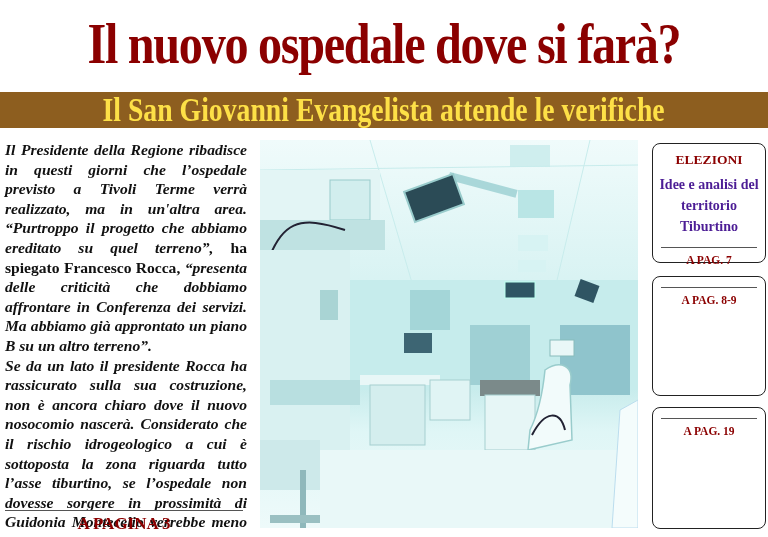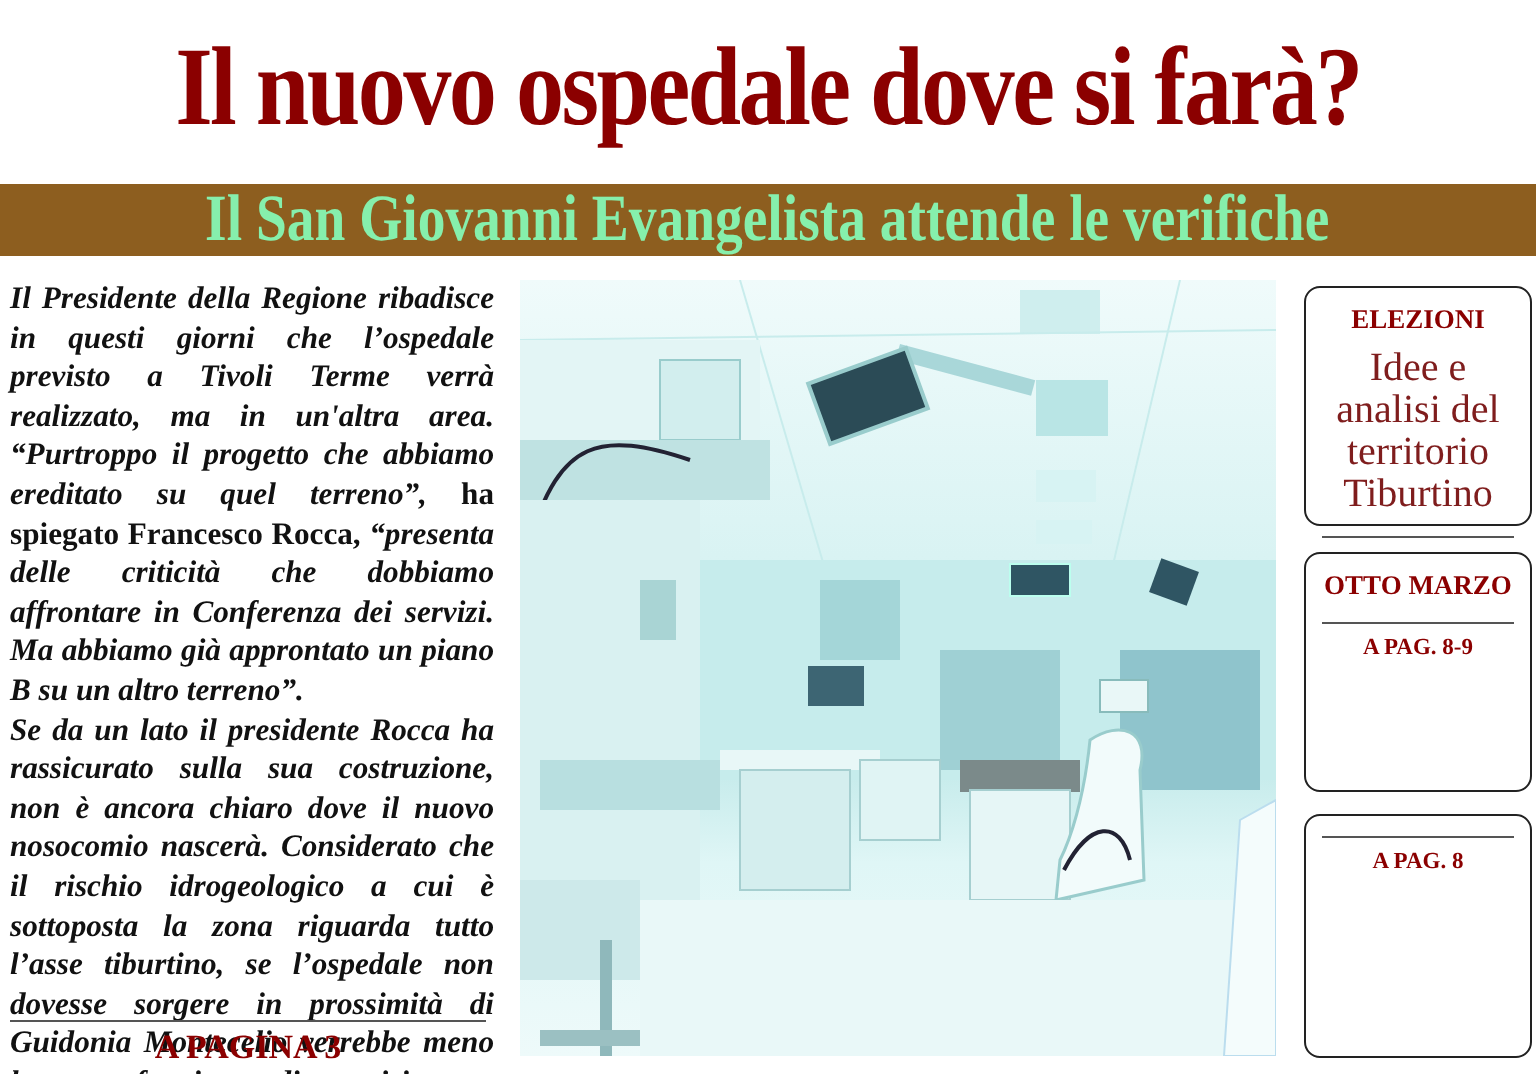--- a/index.html
+++ b/index.html
@@ -6,21 +6,21 @@
   body { width:768px; height:537px; position:relative; overflow:hidden; font-family:"Liberation Serif", serif; }
   .headline {
     position:absolute; left:0; top:14px; width:768px; text-align:center;
     color:#8b0000; font-family:"Liberation Serif", serif; font-weight:bold;
     font-size:56px; line-height:60px; letter-spacing:-1.5px;
     transform:scaleX(0.86); transform-origin:center;
     white-space:nowrap;
   }
   .band {
     position:absolute; left:0; top:92px; width:768px; height:36px;
-    background:#8d5e1f; color:#86efac; text-align:center;
+    background:#8d5e1f; color:#fde047; text-align:center;
     font-weight:bold; font-size:33px; line-height:36px; white-space:nowrap;
   }
   .band span { display:inline-block; transform:scaleX(0.84); transform-origin:center; }
   .article {
     position:absolute; left:5px; top:140px; width:242px;
     font-size:15.6px; line-height:19.6px; color:#111; text-align:justify;
     font-weight:bold;
   }
   .article p { margin:0; }
   .article .it { font-style:italic; }
@@ -32,21 +32,21 @@
   }
   .photo {
     position:absolute; left:260px; top:140px; width:378px; height:388px; overflow:hidden;
     background:linear-gradient(180deg,#f0fbfb 0%,#d6f2f2 40%,#bfe8e8 60%,#dff6f6 75%,#eefafa 100%);
   }
   .box {
     position:absolute; left:652px; width:112px; border:1.5px solid #222; border-radius:8px;
     background:#fff; text-align:center;
   }
   .box .kicker { color:#8b0000; font-weight:bold; font-size:13.5px; margin-top:8px; line-height:16px; }
-  .box .title { color:#7f1d1d; font-weight:normal; font-size:20px; line-height:21px; margin:6px 4px 0 4px; }
+  .box .title { color:#4c1d95; font-weight:bold; font-size:14px; line-height:21px; margin:6px 4px 0 4px; }
   .box .hr { height:1px; background:#555; margin:10px 8px 0 8px; }
   .box .pag { color:#8b0000; font-weight:bold; font-size:11.5px; line-height:14px; margin:5px 0 4px 0;font-family:Liberation Serif, serif; }
 </style>
 </head>
 <body>
 
 <div class="headline">Il nuovo ospedale dove si farà?</div>
 
 <div class="band">
   <span>Il San Giovanni Evangelista attende le verifiche</span>
@@ -110,21 +110,20 @@
 </div>
 
 <div class="box" style="top:143px; height:118px;">
   <div class="kicker">ELEZIONI</div>
   <div class="title">Idee e analisi del territorio Tiburtino</div>
   <div class="hr"></div>
   <div class="pag">A PAG. 7</div>
 </div>
 
 <div class="box" style="top:276px; height:118px;">
-  <div class="kicker">OTTO MARZO</div>
   <div class="hr"></div>
   <div class="pag">A PAG. 8-9</div>
 </div>
 
 <div class="box" style="top:407px; height:120px;">
   <div class="hr"></div>
-  <div class="pag">A PAG. 8</div>
+  <div class="pag">A PAG. 19</div>
 </div>
 
 </body></html>

